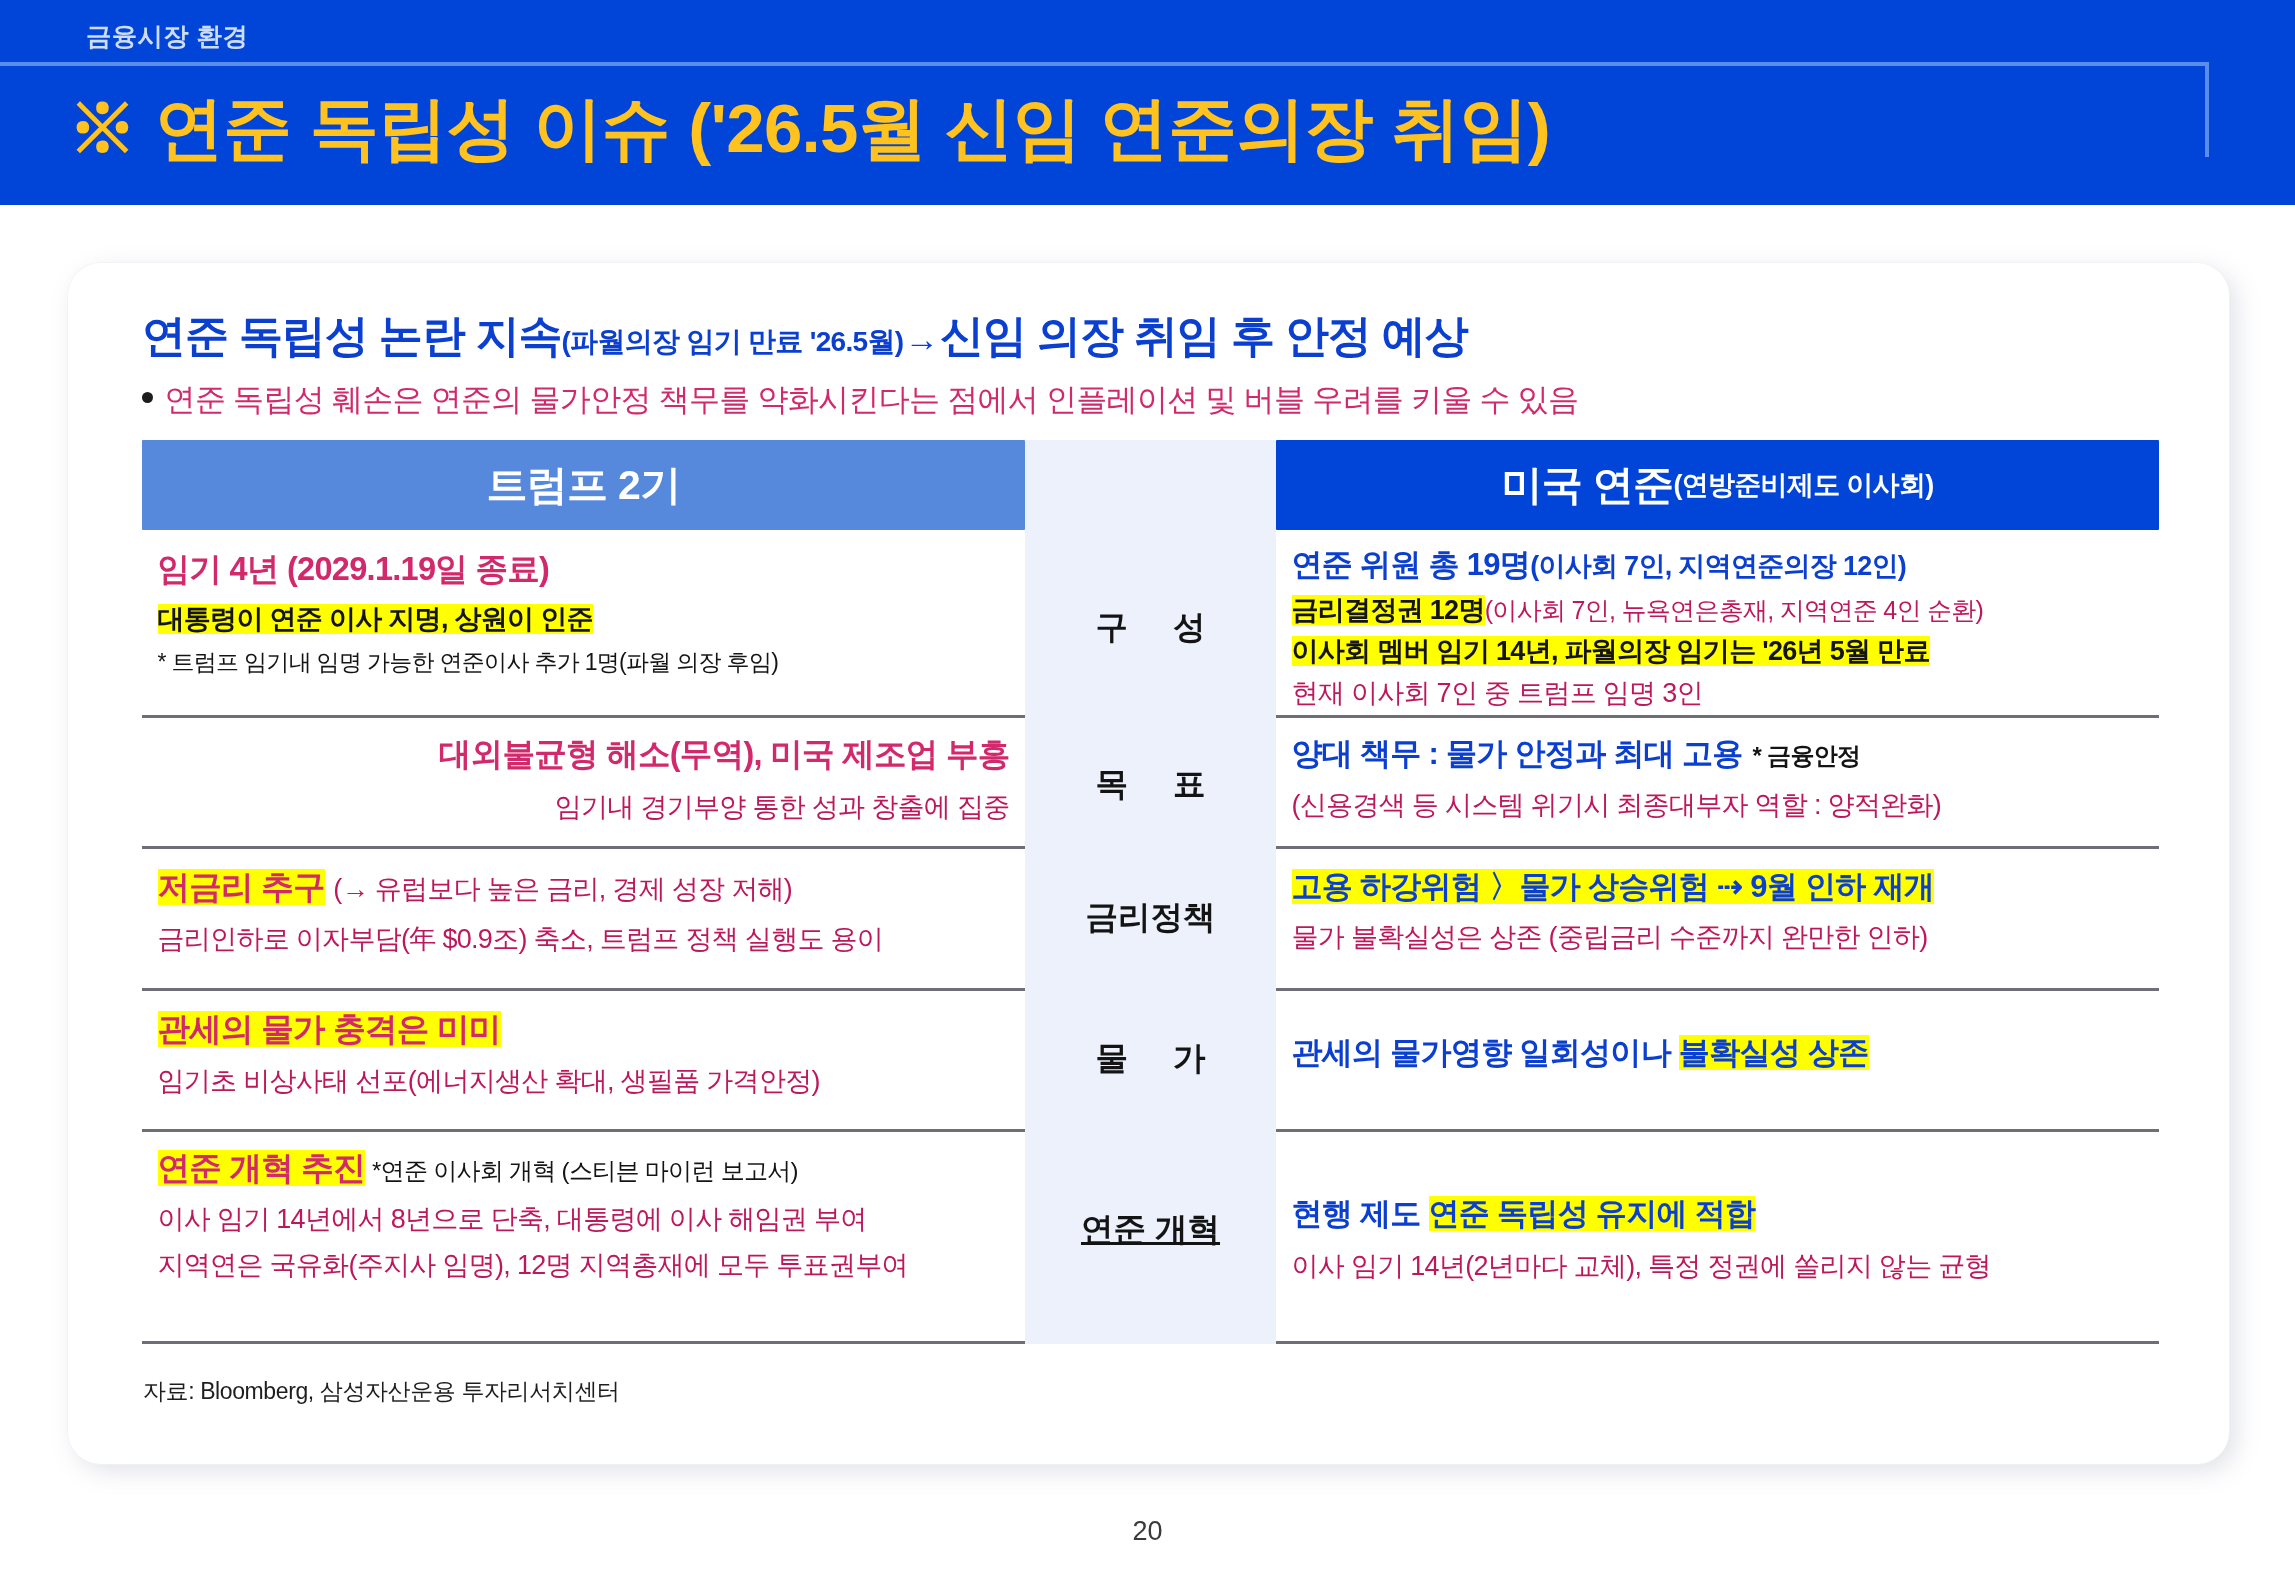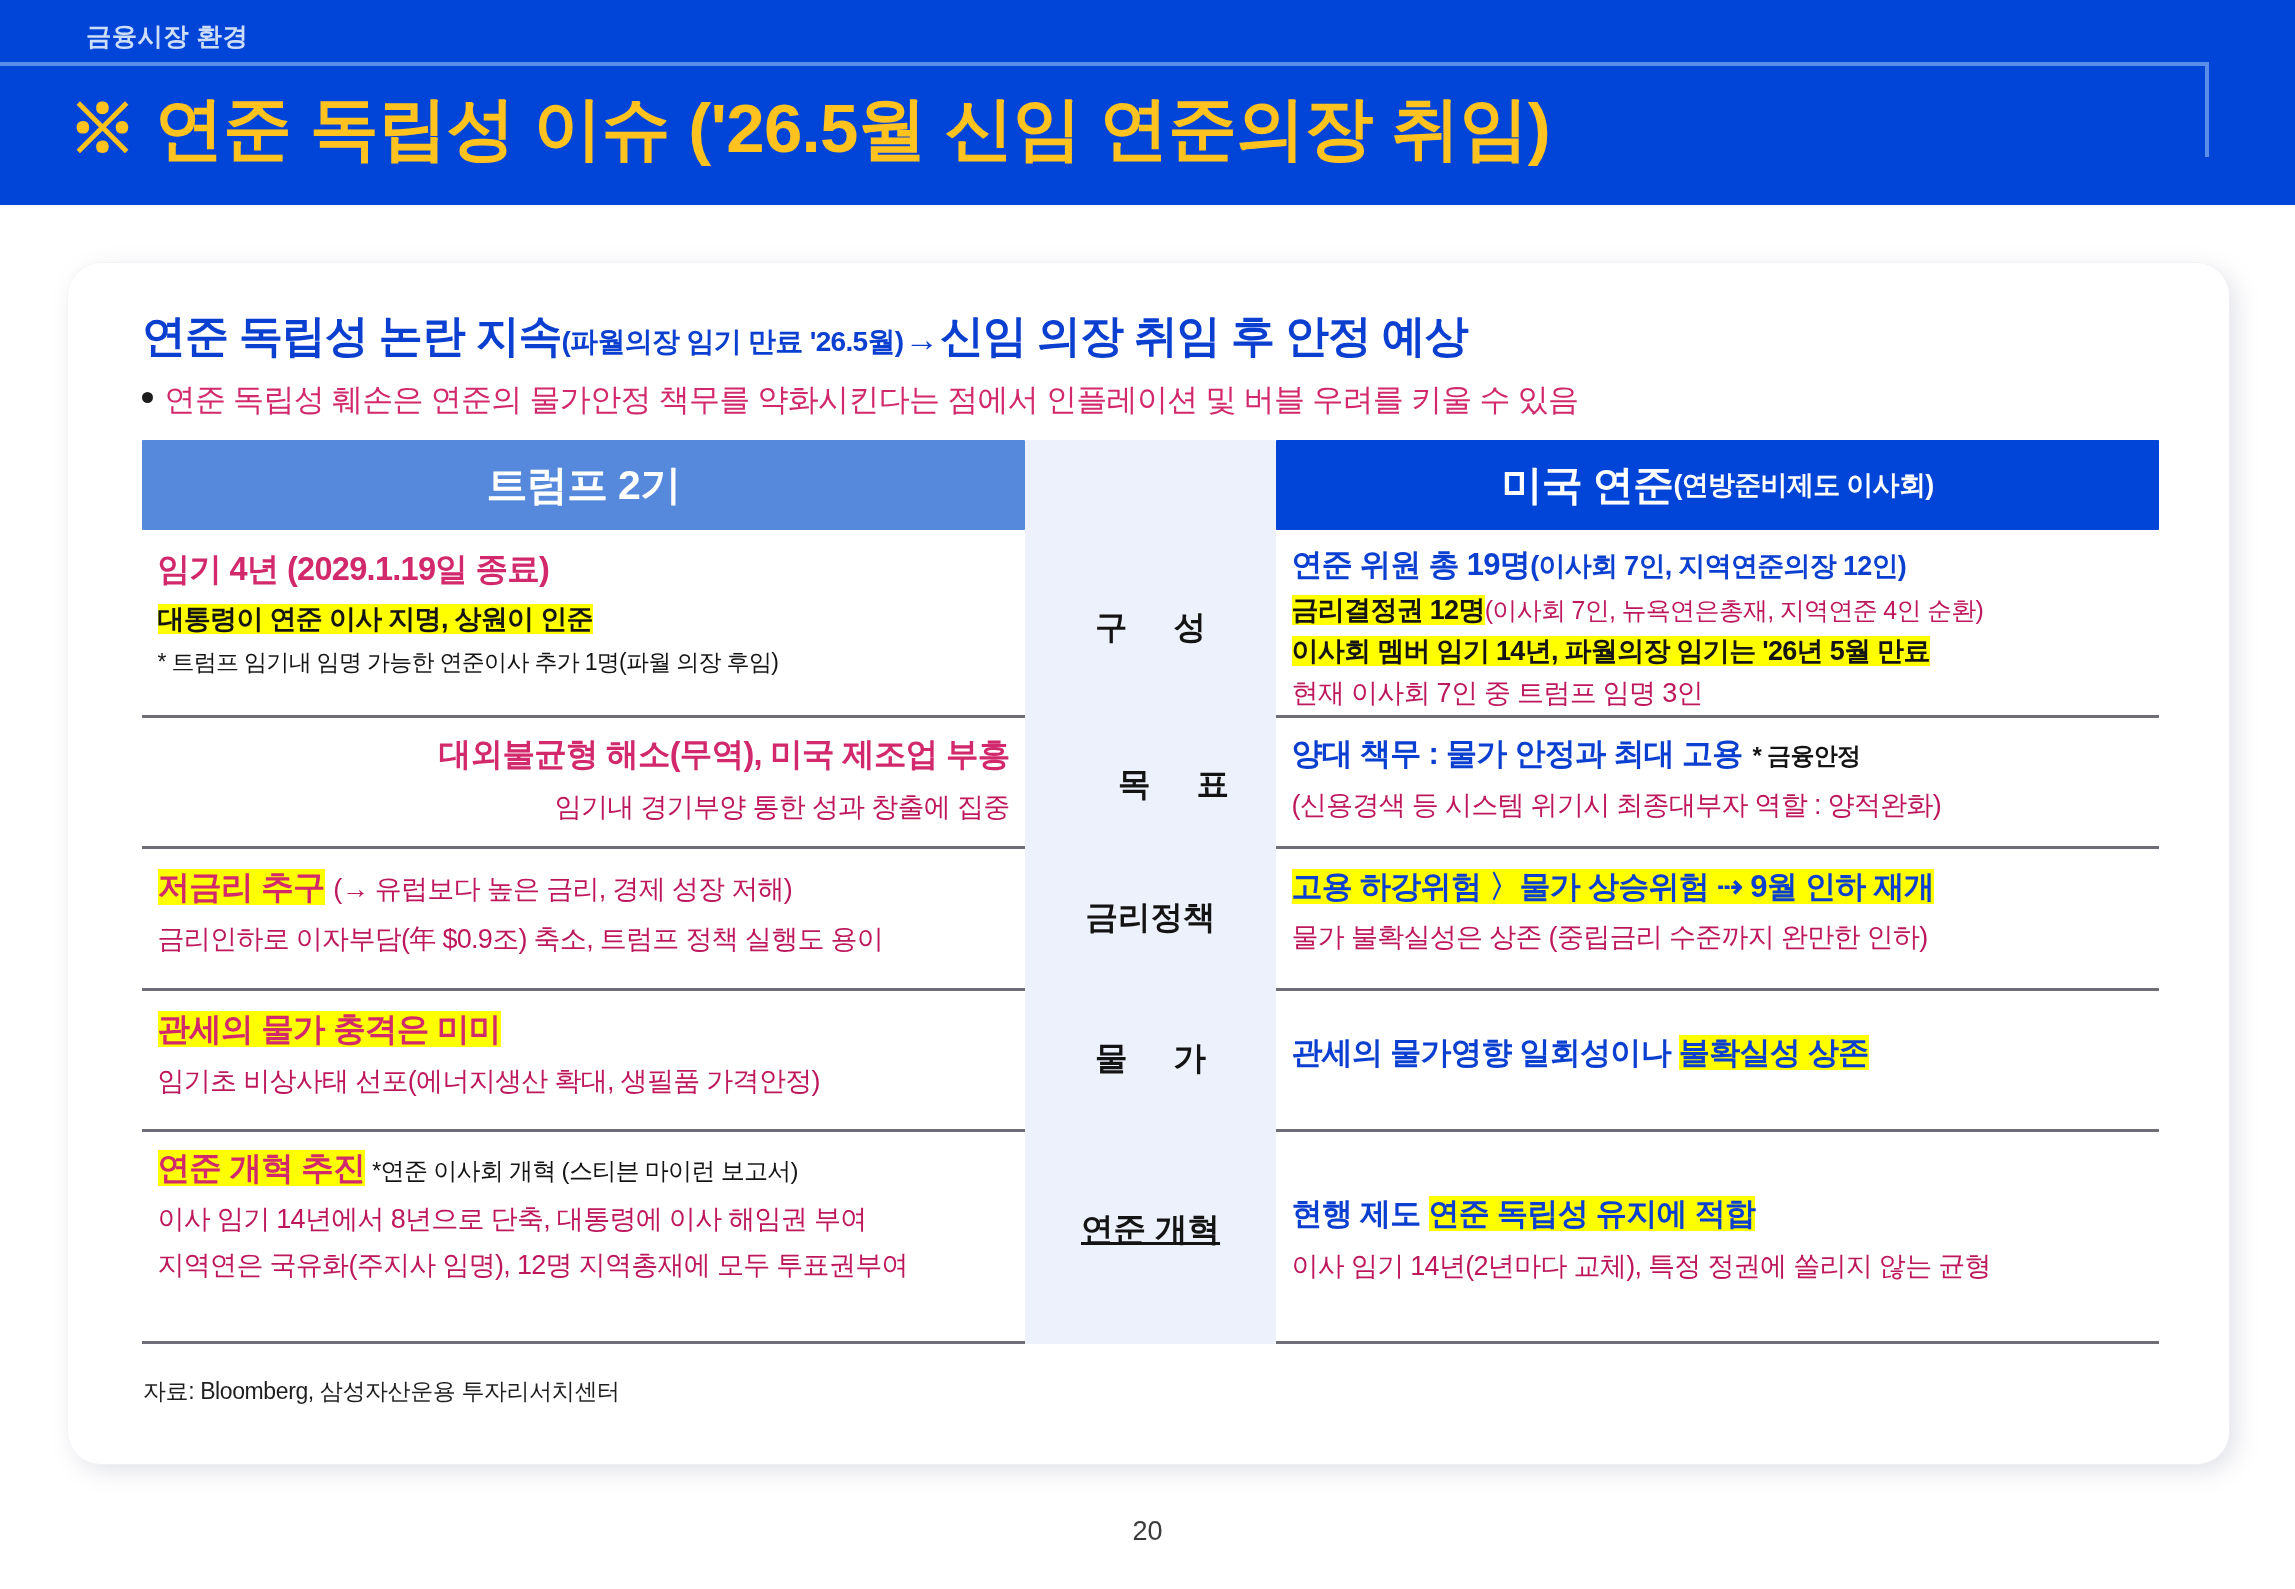--- a/index.html
+++ b/index.html
@@ -178,21 +178,21 @@
   .midlabel {
     position: absolute;
     left: 0; width: 100%;
     text-align: center;
     font-size: 32.5px;
     font-weight: 700;
     color: #141414;
     white-space: nowrap;
     letter-spacing: 0;
   }
-  .midlabel.wide { letter-spacing: 18.4px; text-indent: 18.4px; }
+  .midlabel.wide { letter-spacing: 18.4px; text-indent: 18.4px; font-family: Liberation Serif, serif; }
 
   #source {
     position: absolute;
     left: 75px; top: 1113px;
     font-size: 23px;
     font-weight: 500;
     color: #1e1e1e;
     letter-spacing: -0.4px;
   }
 
@@ -267,21 +267,21 @@
           </div>
 
         </div>
       </div>
     </div>
 
     <div class="col-mid">
       <div class="panel" style="top:90px; background:transparent;">
         <div class="cells">
           <div class="midlabel wide" style="top:76px;">구 성</div>
-          <div class="midlabel wide" style="top:233px;padding-left:23px;">목 표</div>
+          <div class="midlabel wide" style="top:233px;">목 표</div>
           <div class="midlabel" style="top:366px;">금리정책</div>
           <div class="midlabel wide" style="top:507px;">물 가</div>
           <div class="midlabel" style="top:678px;text-decoration:underline;">연준 개혁</div>
         </div>
       </div>
     </div>
 
     <div class="col-right">
       <div class="hdr hdr-right">
         <span class="hdr-main">미국 연준</span>

